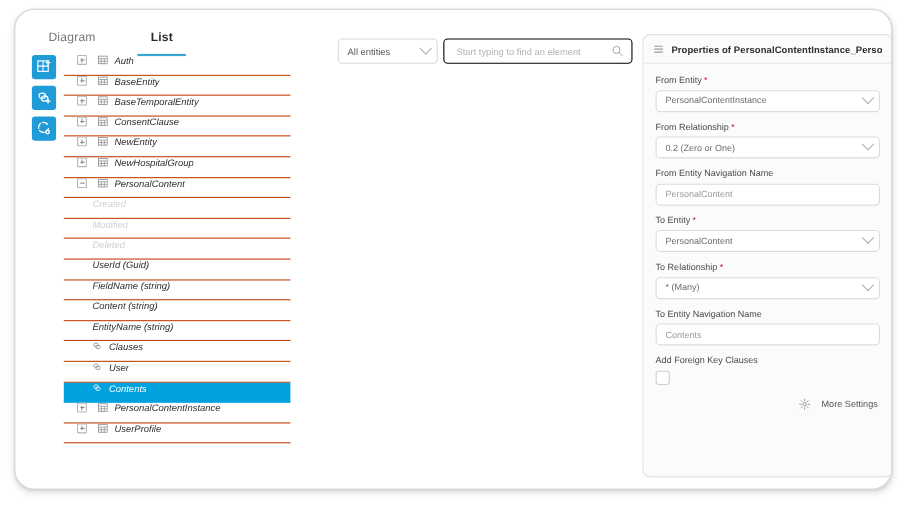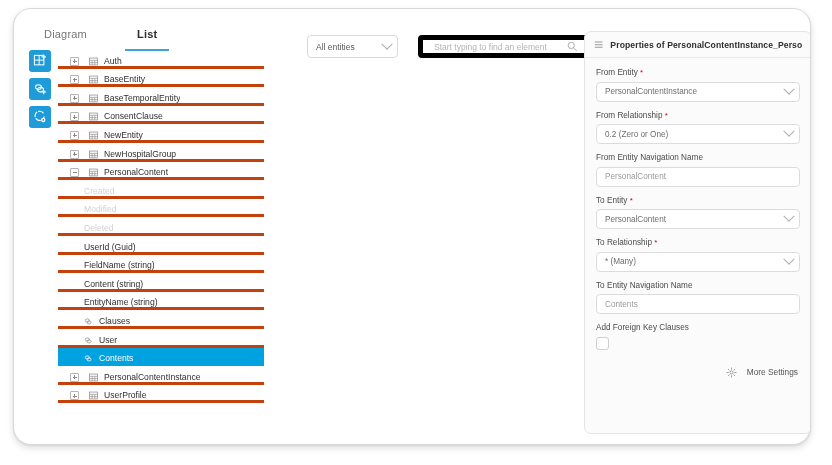--- a/index.html
+++ b/index.html
@@ -39,38 +39,38 @@
     color: #2b2b2b;
     font-weight: 600;
     border-bottom: 2.4px solid #3aa6d8;
   }
 
   
   .top-controls {
     position: absolute;
     left: 293px; top: 26px;
     display: flex;
-    gap: 20px;
+    gap: 5px;
     align-items: center;
   }
   .select-box {
     width: 91px; height: 23px;
     border: 1px solid #d9d9d9;
     border-radius: 4px;
     background: #fff;
     display: flex; align-items: center;
     padding: 0 6px 0 8px;
     font-size: 8.5px;
     color: #5a5a5a;
     cursor: pointer;
     justify-content: space-between;
   }
   .search-box {
     width: 172px; height: 23px;
-    border: 5px solid #000000;
+    border: 1px solid #000000;
     border-radius: 4px;
     background: #fff;
     display: flex; align-items: center;
     padding: 0 7px 0 9px;
     justify-content: space-between;
     cursor: text;
   }
   .search-box input {
     border: 0; outline: 0;
     font-size: 8.5px;
@@ -105,26 +105,27 @@
 
   
   .tree {
     position: absolute;
     left: 44px; top: 41px;
     width: 206px;
   }
   .tree-row {
     height: 18.6px;
     display: flex;
-    align-items: flex-end;
-    border-bottom: 3px solid #c2410c;
+    align-items: flex-start;
+    border-bottom: 1px solid #c2410c;
     font-size: 8.6px;
     color: #2e2e2e;
     cursor: pointer;
     position: relative;
+    font-style: italic;
   }
   .tree-row.child { padding-left: 26px; }
   .tree-row.nav { padding-left: 26px; }
   .tree-row.muted { color: #d2d2d2; }
   .tree-row.selected {
     background: #00a2e0;
     color: #ffffff;
     border-bottom-color: #00a2e0;
   }
   .toggle {
@@ -196,21 +197,21 @@
   .checkbox {
     width: 13px; height: 13px;
     border: 1px solid #cfcfcf;
     border-radius: 3px;
     background: #fff;
     cursor: pointer;
   }
   .more-row {
     display: flex; align-items: center; justify-content: flex-end;
     gap: 10px;
-    margin-top: 17px;
+    margin-top: 12px;
     padding-right: 2px;
     cursor: pointer;
   }
   .more-label { font-size: 8.3px; color: #555; }
 </style>
 </head>
 <body>
 
 <div class="app-card">
 

